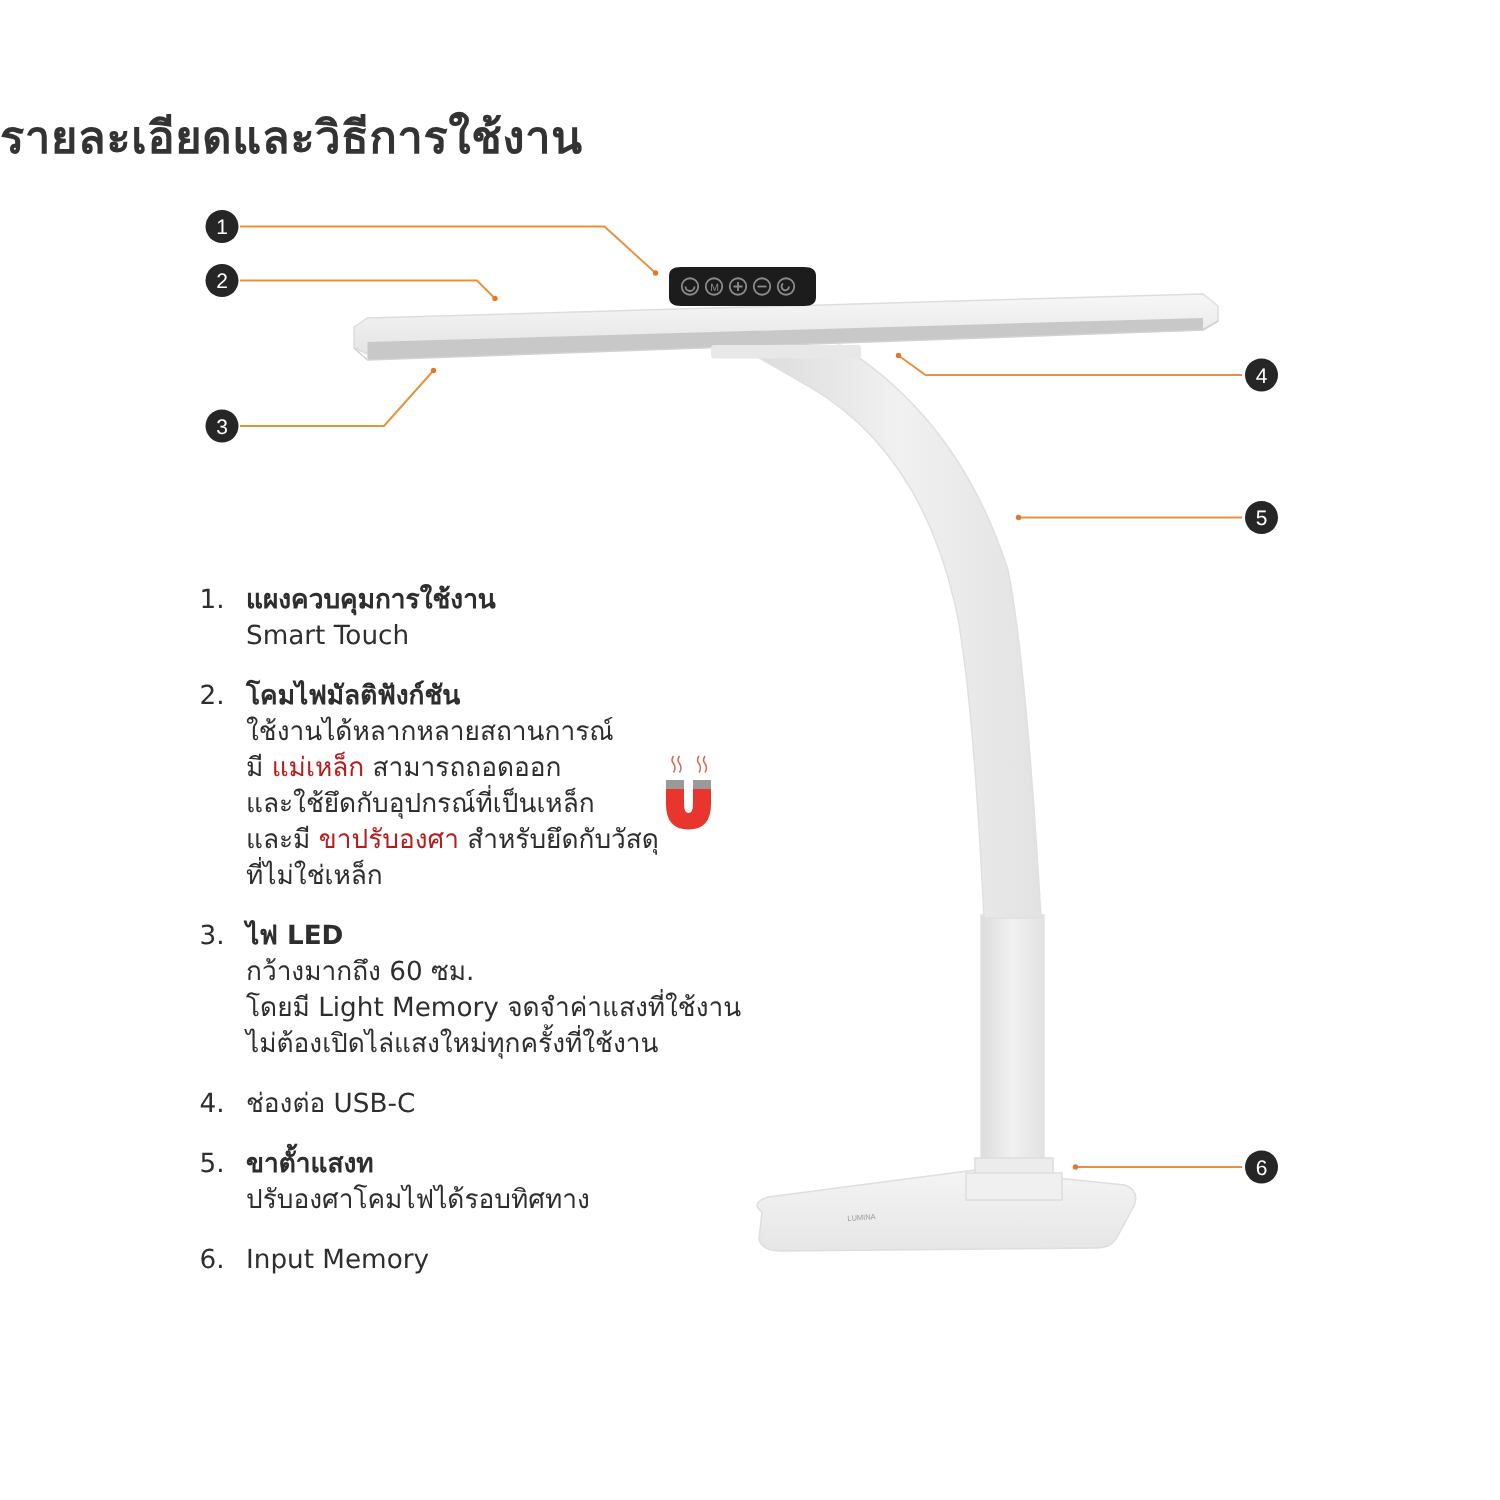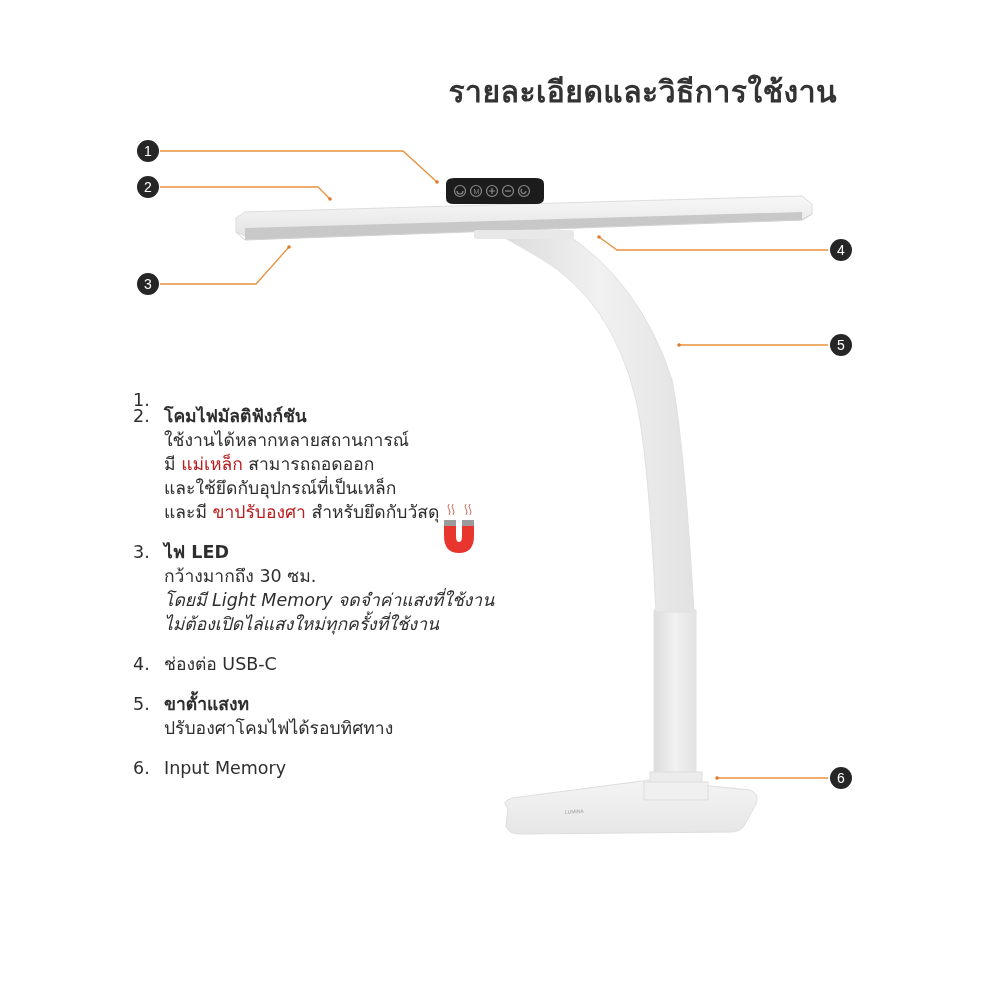--- a/index.html
+++ b/index.html
@@ -1,31 +1,31 @@
 <!DOCTYPE html>
 <html><head>
 <meta charset="utf-8">
 <style>
   html, body { margin:0; padding:0; background:#ffffff; }
   body { width:1000px; height:1000px; position:relative; overflow:hidden;
          font-family:"DejaVu Sans", "Liberation Sans", sans-serif; color:#2b2b2b; }
-  .title { position:absolute; left:16px; top:68px; width:821px; text-align:right;
+  .title { position:absolute; left:0; top:68px; width:821px; text-align:left;
            font-size:30px; font-weight:600; color:#333333; letter-spacing:0.5px; }
   .product { position:absolute; left:0; top:0; width:1000px; height:1000px; }
   .badge { position:absolute; width:22px; height:22px; border-radius:50%;
            background:#262626; color:#fff; font-size:14px; line-height:22px;
            text-align:center; font-family:"Liberation Sans", sans-serif; }
   .features { position:absolute; left:133px; top:388px; width:420px; }
   .feature { position:relative; margin-bottom:16px; font-size:17.5px; line-height:24px; color:#2e2e2e; }
   .feature .num { position:absolute; left:0; top:0; width:28px; }
   .feature .body { margin-left:31px; }
   .feature .line { display:block; white-space:nowrap; }
   .feature .head { display:block; white-space:nowrap; font-weight:600; }
   .hl { color:#b91c1c; }
-  .ital { font-style:italic; }
+  .ital { }
   .magnet { position:absolute; left:436px; top:500px; width:46px; height:56px; }
 </style>
 </head>
 <body>
 
 <div class="title">รายละเอียดและวิธีการใช้งาน</div>
 
 <svg class="product" viewBox="0 0 1000 1000" xmlns="http://www.w3.org/2000/svg">
   <defs>
     <linearGradient id="barTop" x1="0" y1="0" x2="0" y2="1">
@@ -101,47 +101,50 @@
 <div class="badge" style="left:137px;top:176px;">2</div>
 <div class="badge" style="left:137px;top:273px;">3</div>
 <div class="badge" style="left:830px;top:239px;">4</div>
 <div class="badge" style="left:830px;top:334px;">5</div>
 <div class="badge" style="left:830px;top:767px;">6</div>
 
 <div class="features">
   <div class="feature">
     <span class="num">1.</span>
     <div class="body">
+      <span class="head">แผงควบคุมการใช้งาน</span>
+      <span class="line">Smart Touch</span>
     </div>
   </div>
 
   <div class="feature">
     <span class="num">2.</span>
     <div class="body">
       <span class="head">โคมไฟมัลติฟังก์ชัน</span>
       <span class="line">ใช้งานได้หลากหลายสถานการณ์</span>
       <span class="line">
         <span>มี</span>
         <span class="hl">แม่เหล็ก</span>
         <span>สามารถถอดออก</span>
       </span>
       <span class="line">และใช้ยึดกับอุปกรณ์ที่เป็นเหล็ก</span>
       <span class="line">
         <span>และมี</span>
         <span class="hl">ขาปรับองศา</span>
         <span>สำหรับยึดกับวัสดุ</span>
       </span>
+      <span class="line">ที่ไม่ใช่เหล็ก</span>
     </div>
   </div>
 
   <div class="feature">
     <span class="num">3.</span>
     <div class="body">
       <span class="head">ไฟ LED</span>
-      <span class="line">กว้างมากถึง 30 ซม.</span>
+      <span class="line">กว้างมากถึง 60 ซม.</span>
       <span class="line ital">โดยมี Light Memory จดจำค่าแสงที่ใช้งาน</span>
       <span class="line ital">ไม่ต้องเปิดไล่แสงใหม่ทุกครั้งที่ใช้งาน</span>
     </div>
   </div>
 
   <div class="feature">
     <span class="num">4.</span>
     <div class="body">
       <span class="head" style="font-weight:normal">ช่องต่อ USB-C</span>
     </div>

